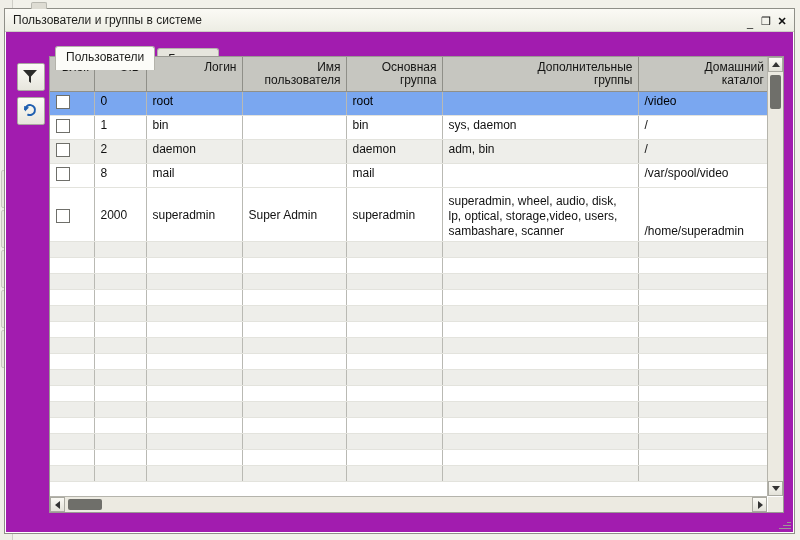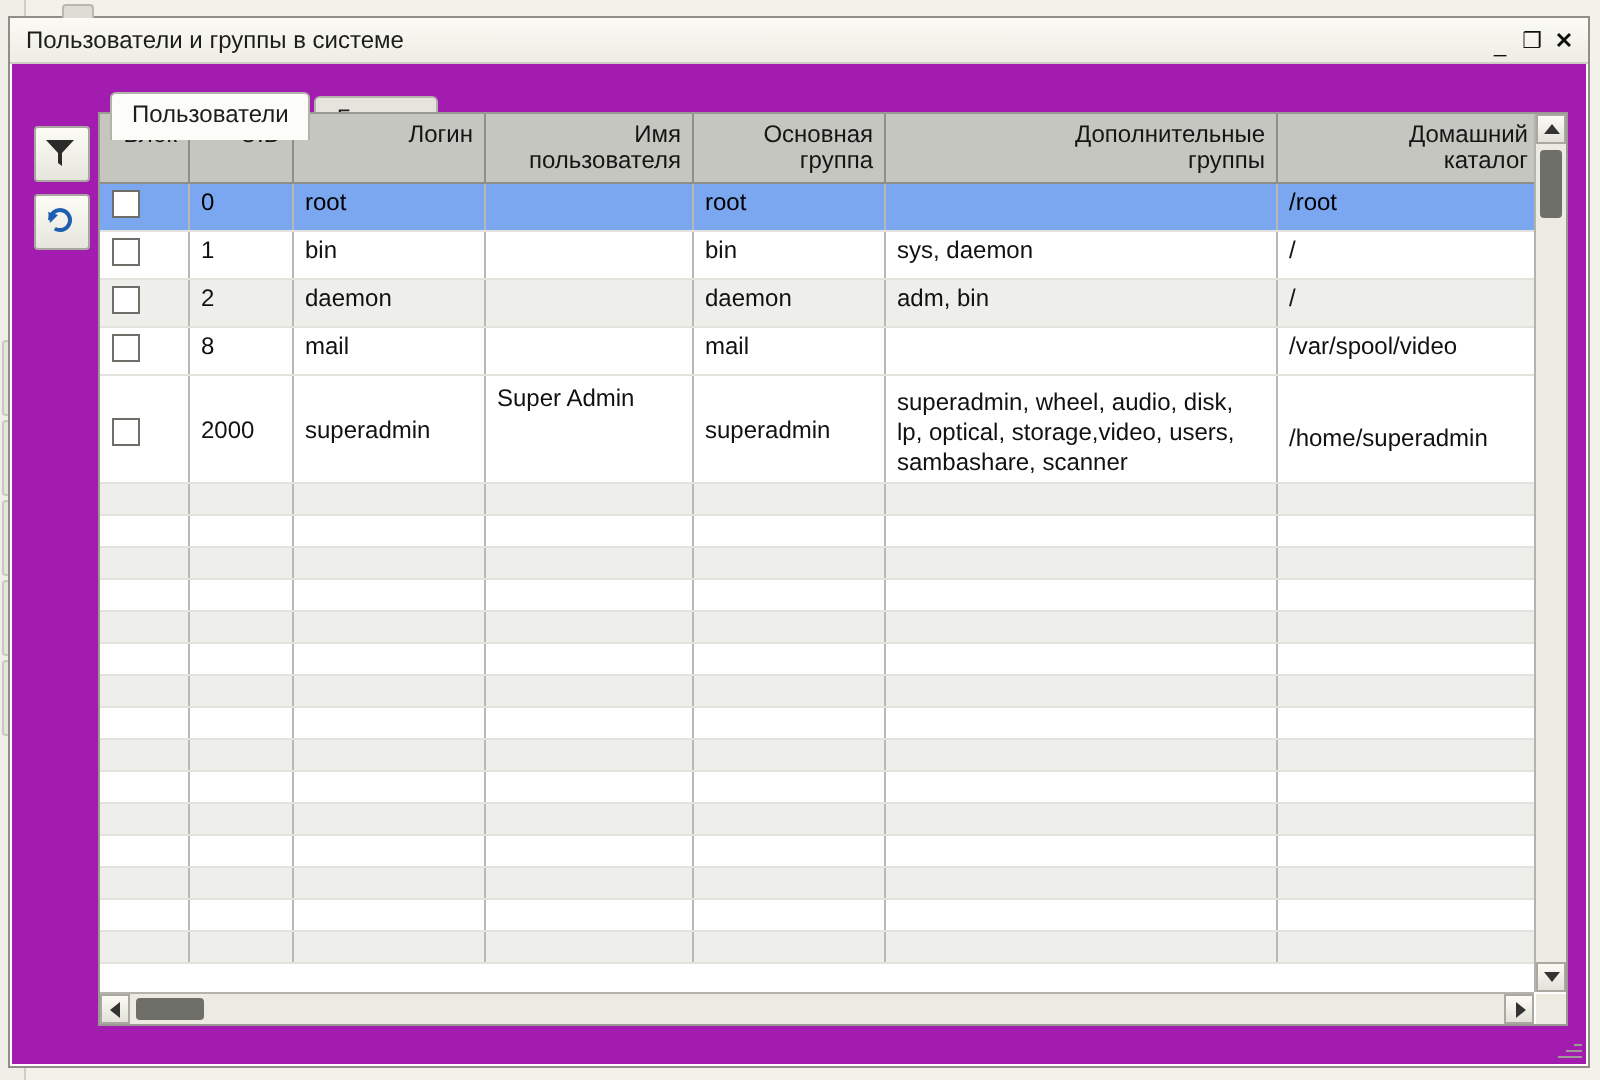--- a/index.html
+++ b/index.html
@@ -361,21 +361,21 @@
           </thead>
           <tbody>
 
             <tr class="row-sel">
               <td><span class="chk"></span></td>
               <td>0</td>
               <td>root</td>
               <td></td>
               <td>root</td>
               <td></td>
-              <td style="border-right:none">/root</td>
+              <td style="border-right:none">/video</td>
             </tr>
 
             <tr>
               <td><span class="chk"></span></td>
               <td>1</td>
               <td>bin</td>
               <td></td>
               <td>bin</td>
               <td>sys, daemon</td>
               <td style="border-right:none">/</td>
@@ -399,24 +399,24 @@
               <td>mail</td>
               <td></td>
               <td style="border-right:none">/var/spool/video</td>
             </tr>
 
 
             <tr>
               <td style="padding-top:20px"><span class="chk"></span></td>
               <td style="padding-top:20px">2000</td>
               <td style="padding-top:20px">superadmin</td>
-              <td style="padding-top:4px">Super Admin</td>
+              <td style="padding-top:20px">Super Admin</td>
               <td style="padding-top:20px">superadmin</td>
               <td style="padding-top:6px">superadmin, wheel, audio, disk, lp, optical, storage,video, users, sambashare, scanner</td>
-              <td style="border-right:none;padding-top:24px">/home/superadmin</td>
+              <td style="border-right:none;padding-top:36px">/home/superadmin</td>
             </tr>
 
             <tr class="row-alt row-empty">
                 <td></td>
                 <td></td>
                 <td></td>
                 <td></td>
                 <td></td>
                 <td></td>
                 <td style="border-right:none"></td>

